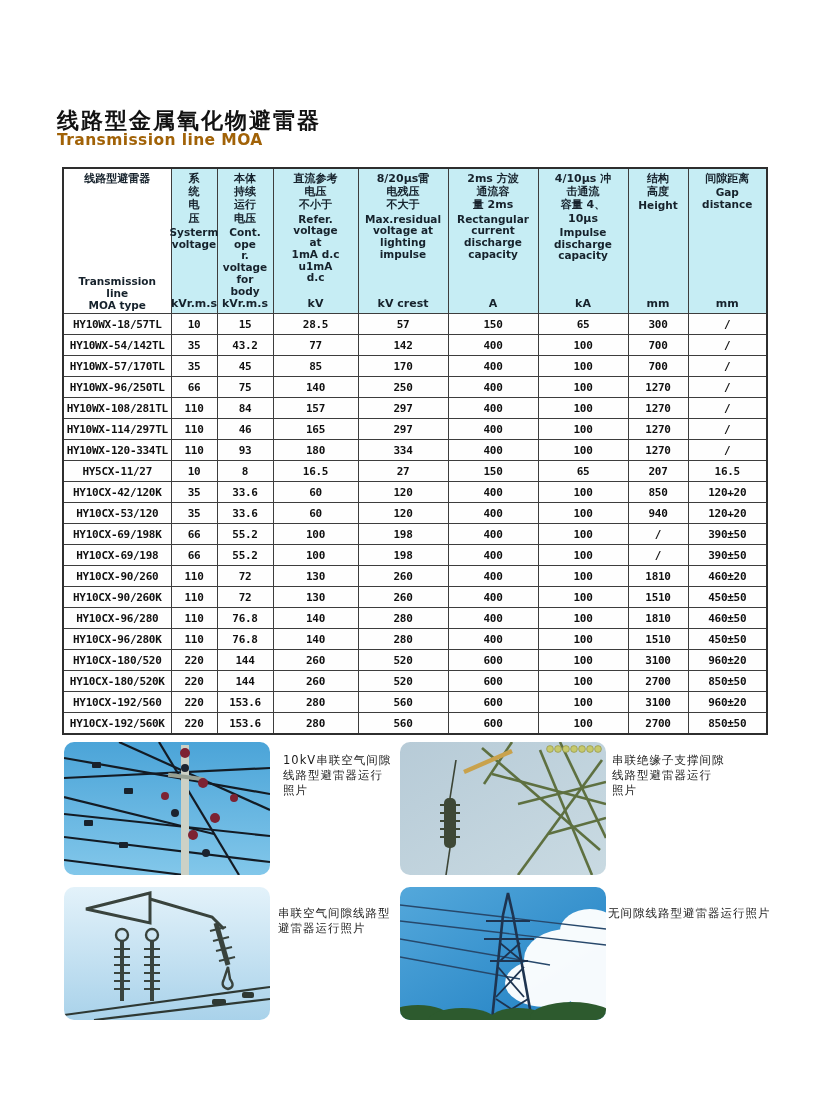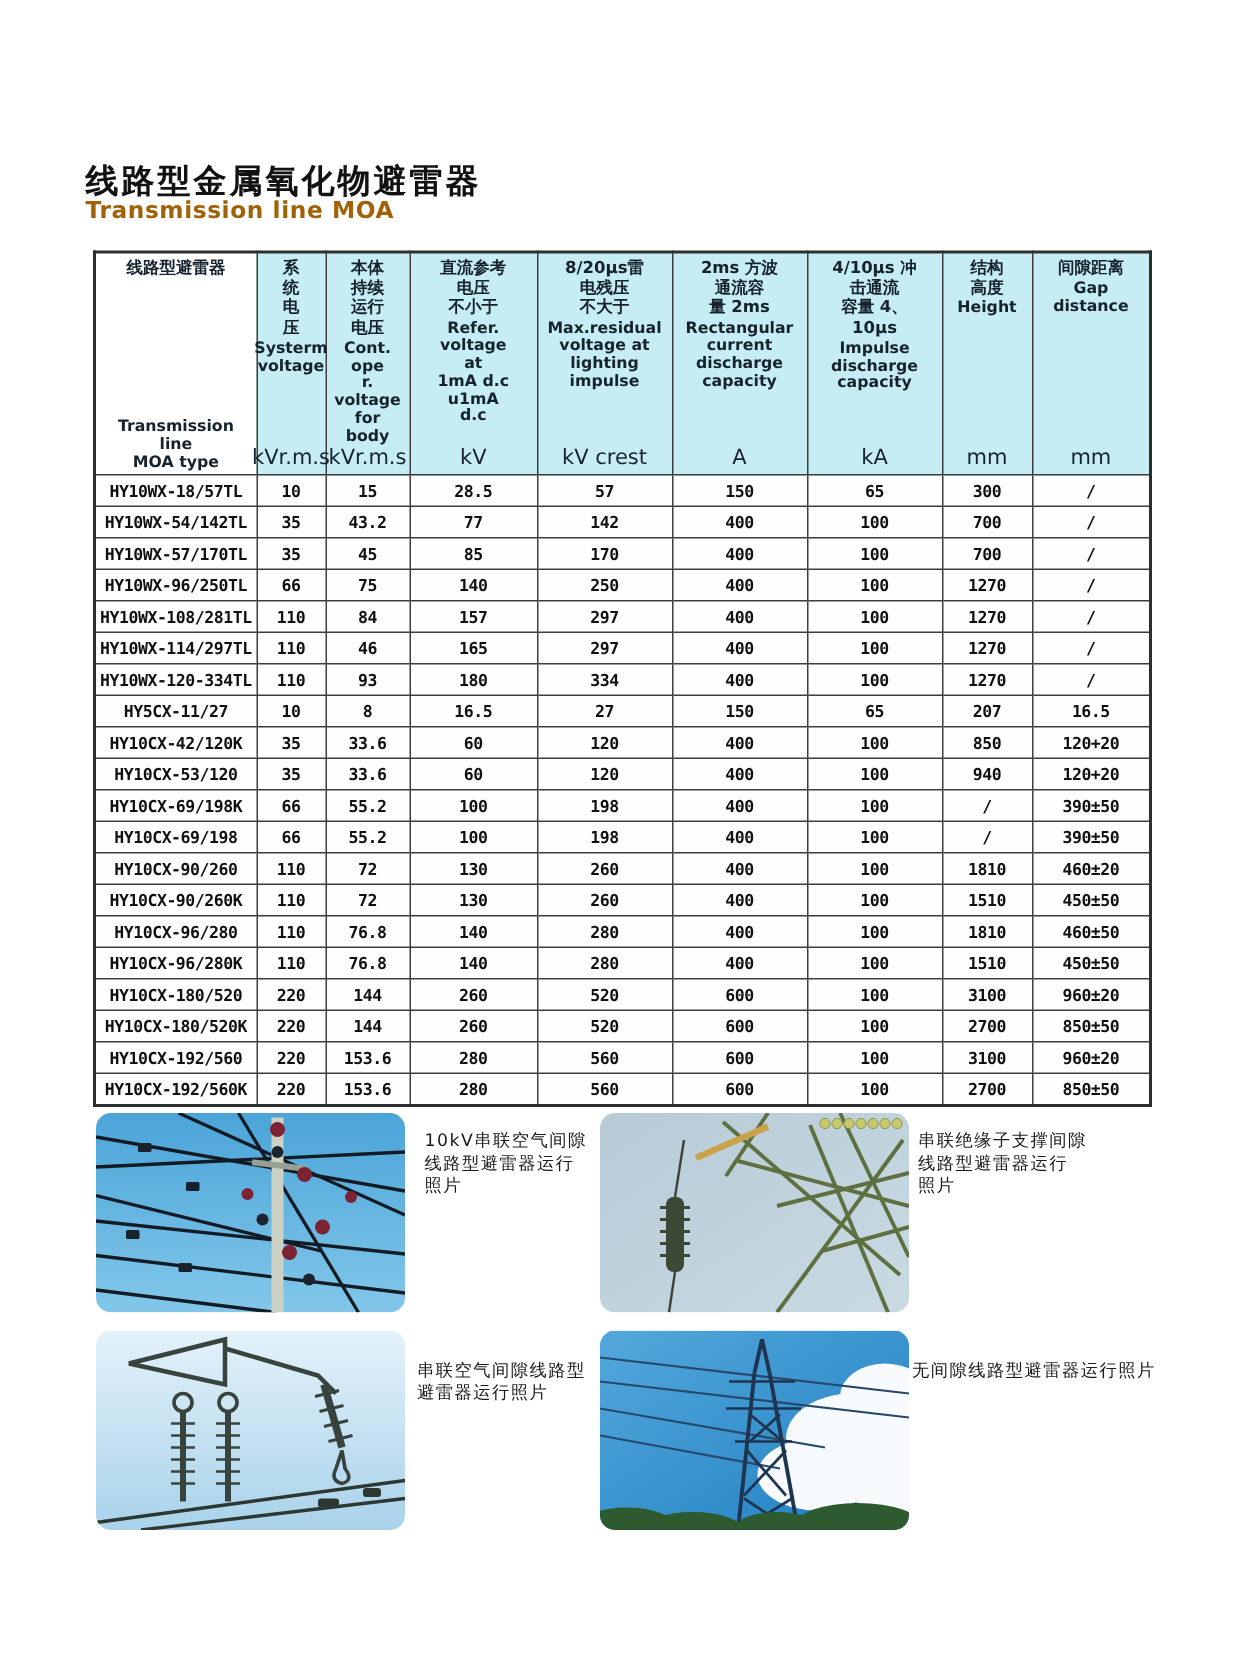--- a/index.html
+++ b/index.html
@@ -17,21 +17,21 @@
               border:2.4px solid #2e2e2e}
   .spec-table th,.spec-table td{border:1.5px solid #3d3d3d}
   .spec-table thead th{background:#c6edf4;height:96px;padding:3px 15px 2px;
                        vertical-align:top;font-weight:bold}
   .spec-table thead th.first{background:#ffffff}
   .h-wrap{display:flex;flex-direction:column;height:100%;align-items:center;text-align:center}
   th.first .h-wrap{justify-content:space-between;gap:20px}
   .h-zh{font-size:11px;font-weight:bold;line-height:1.2;white-space:pre-line;color:#16222c}
   .h-en{font-size:10.5px;font-weight:bold;line-height:1.12;white-space:pre-line;
         margin-top:2px;color:#16222c}
-  .h-unit{font-size:14px;font-weight:normal;margin-top:auto;padding-bottom:1px;color:#16222c}
+  .h-unit{font-size:11px;font-weight:bold;margin-top:auto;padding-bottom:1px;color:#16222c}
 
   .spec-table tbody td{height:21px;text-align:center;vertical-align:middle;
       font-family:"DejaVu Sans Mono","Liberation Mono",monospace;
       font-size:11px;font-weight:bold;color:#101010;letter-spacing:-.3px;
       background:#fefefe;overflow:hidden;white-space:nowrap}
 
   .photo{position:absolute;width:206px;height:133px;border-radius:10px;overflow:hidden}
   .photo svg{display:block;width:100%;height:100%}
   .photo1{left:64px;top:742px}
   .photo2{left:400px;top:742px}

